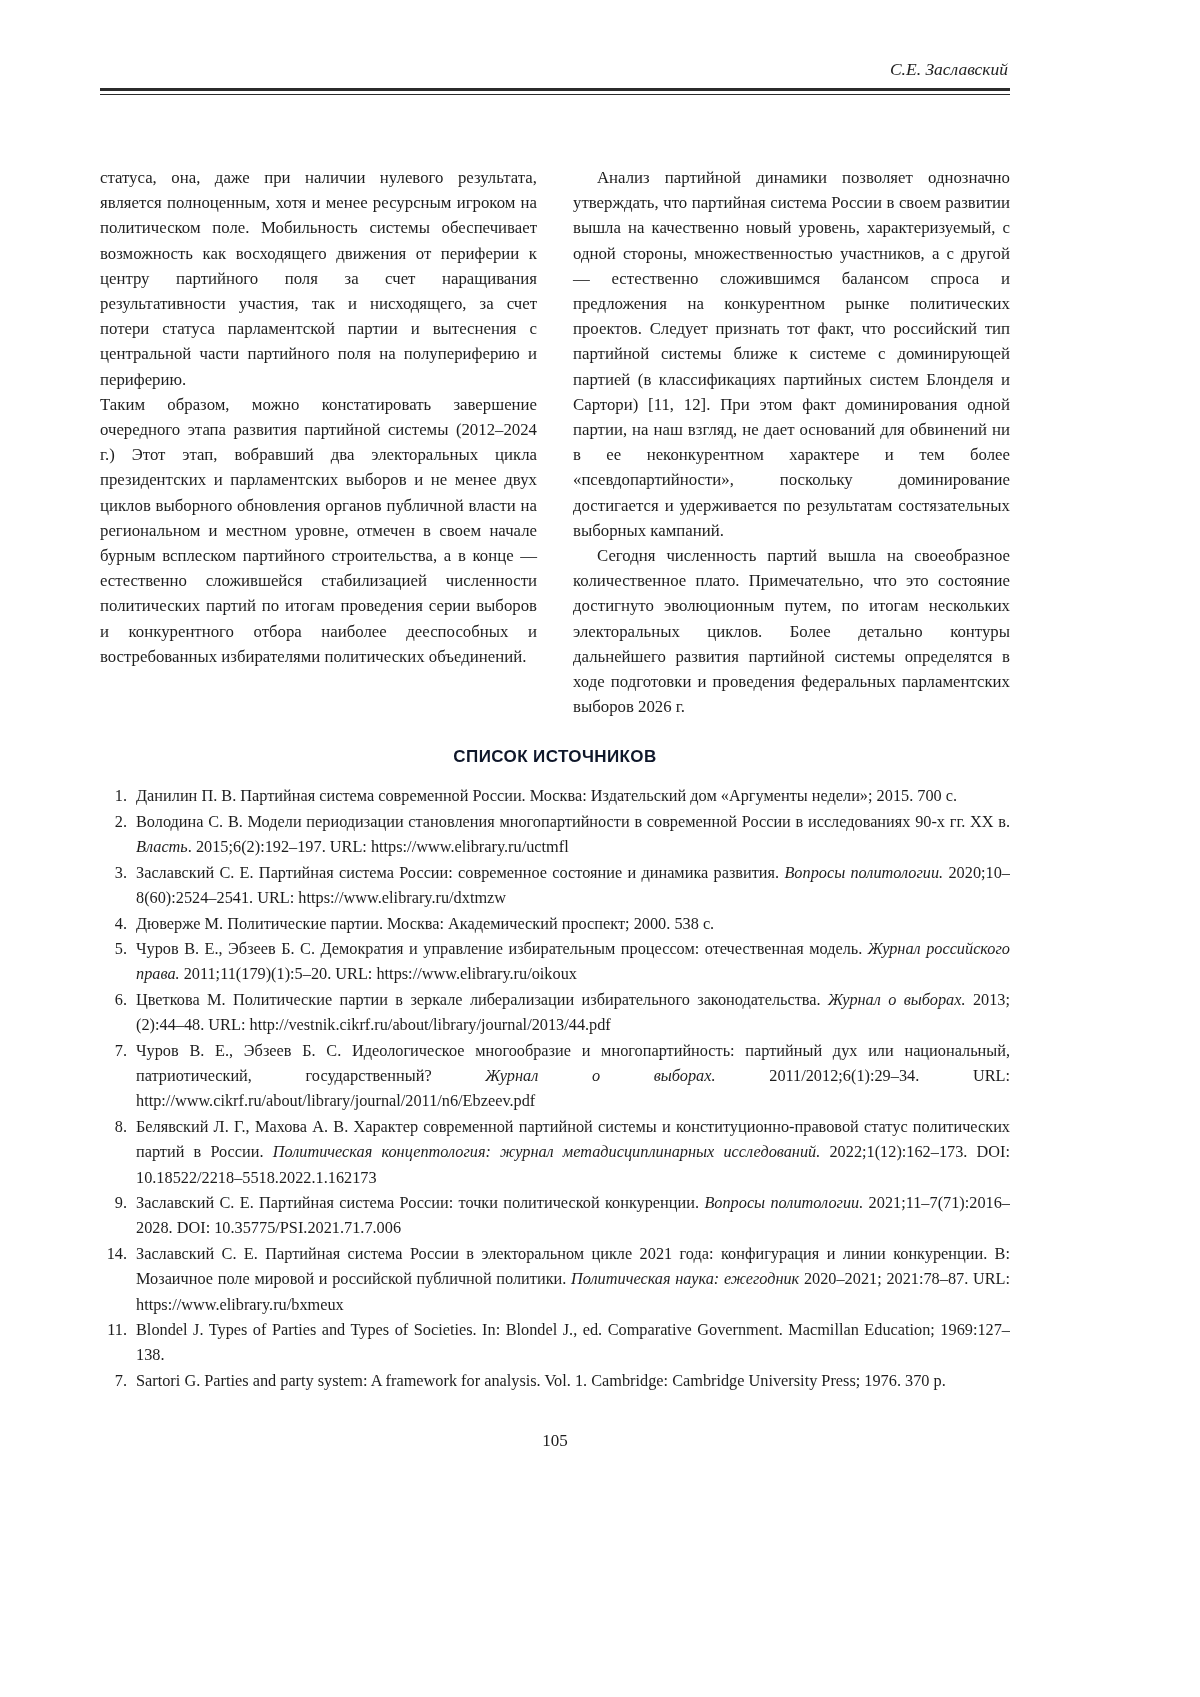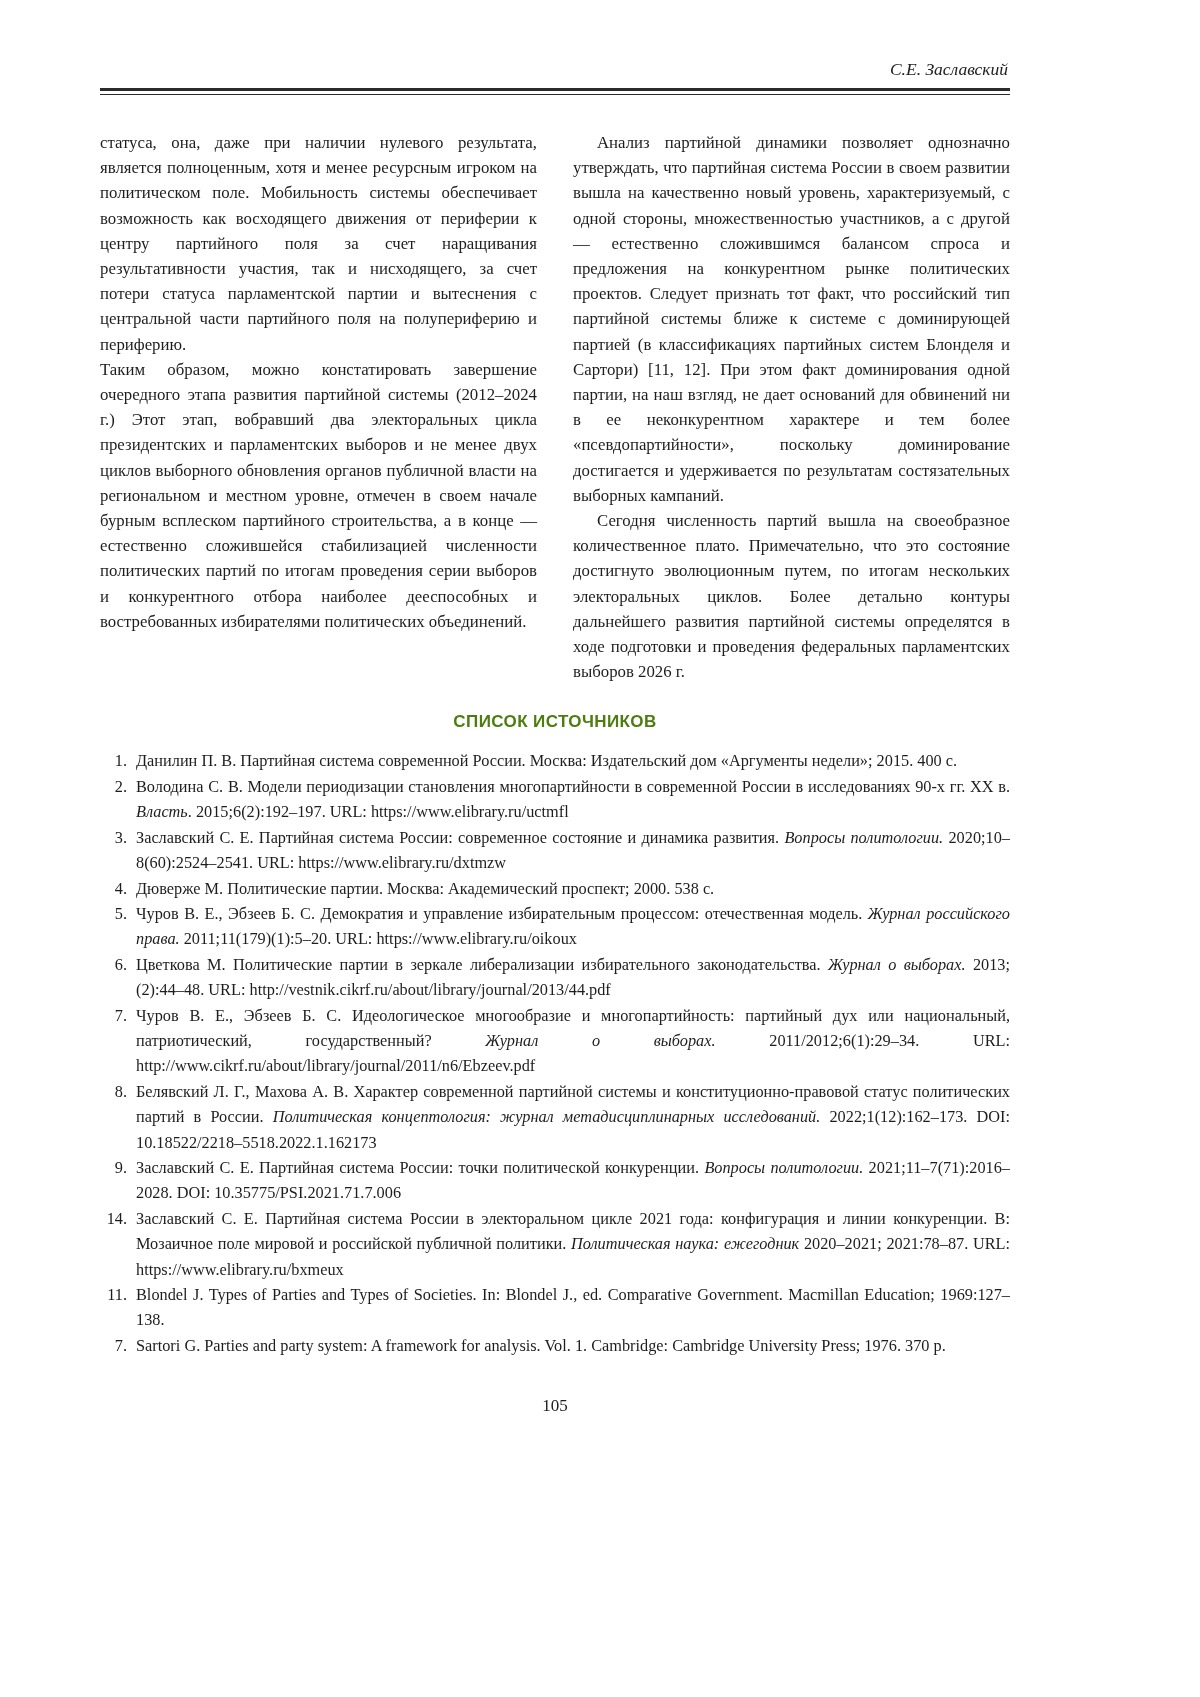--- a/index.html
+++ b/index.html
@@ -14,34 +14,34 @@
     padding:58px 190px 0 100px;
   }
   .running-head{
     text-align:right;font-style:italic;font-size:17.5px;color:#222;
     padding-right:2px;line-height:22px;
   }
   .head-rule{
     margin-top:8px;height:3px;
     border-top:3px solid #2b2b2b;border-bottom:1px solid #2b2b2b;
   }
-  .body-cols{display:flex;gap:36px;margin-top:35px;}
+  .body-cols{display:flex;gap:36px;margin-top:70px;}
   .col{flex:1 1 0;font-size:16.8px;line-height:25.2px;}
   p.para{margin:0;text-align:justify;hyphens:auto;-webkit-hyphens:auto;}
   p.indent{text-indent:24px;}
   h2.col-heading{
     font-family:"Liberation Sans","DejaVu Sans",sans-serif;
     font-size:16.5px;font-weight:bold;text-align:center;
     letter-spacing:.5px;margin:18px 0 12px 0;color:#111;
   }
   .refs{margin-top:28px;}
   h2.refs-heading{
     font-family:"Liberation Sans","DejaVu Sans",sans-serif;
     font-size:17px;font-weight:bold;text-align:center;
-    letter-spacing:.4px;margin:0 0 16px 0;color:#4d7c0f;
+    letter-spacing:.4px;margin:0 0 16px 0;color:#0f172a;
   }
   .ref-list{list-style:none;margin:0;padding:0;font-size:16.3px;line-height:25.4px;}
   .ref-item{display:flex;}
   .ref-num{flex:0 0 36px;text-align:right;padding-right:9px;box-sizing:border-box;}
   .ref-text{flex:1 1 auto;text-align:justify;hyphens:auto;-webkit-hyphens:auto;}
   .it{font-style:italic;}
   .page-number{text-align:center;font-size:17px;margin-top:38px;color:#1d1d1d;}
 </style>
 </head>
 <body>
@@ -62,21 +62,21 @@
       <p class="para indent">Анализ партийной динамики позволяет однозначно утверждать, что партийная система России в своем развитии вышла на качественно новый уровень, характеризуемый, с одной стороны, множественностью участников, а с другой — естественно сложившимся балансом спроса и предложения на конкурентном рынке политических проектов. Следует признать тот факт, что российский тип партийной системы ближе к системе с доминирующей партией (в классификациях партийных систем Блонделя и Сартори) [11, 12]. При этом факт доминирования одной партии, на наш взгляд, не дает оснований для обвинений ни в ее неконкурентном характере и тем более «псевдопартийности», поскольку доминирование достигается и удерживается по результатам состязательных выборных кампаний.</p>
       <p class="para indent">Сегодня численность партий вышла на своеобразное количественное плато. Примечательно, что это состояние достигнуто эволюционным путем, по итогам нескольких электоральных циклов. Более детально контуры дальнейшего развития партийной системы определятся в ходе подготовки и проведения федеральных парламентских выборов 2026 г.</p>
     </div>
   </main>
 
   <section class="refs">
     <h2 class="refs-heading">СПИСОК ИСТОЧНИКОВ</h2>
     <ol class="ref-list" id="ref-list">
         <li class="ref-item">
           <span class="ref-num">1.</span>
-          <div class="ref-text"><span>Данилин П. В. Партийная система современной России. Москва: Издательский дом «Аргументы недели»; 2015. 400 с.</span></div>
+          <div class="ref-text"><span>Данилин П. В. Партийная система современной России. Москва: Издательский дом «Аргументы недели»; 2015. 700 с.</span></div>
         </li>
         <li class="ref-item">
           <span class="ref-num">2.</span>
           <div class="ref-text"><span>Володина С. В. Модели периодизации становления многопартийности в современной России в исследованиях 90-х гг. ХХ в. </span><span class="it">Власть</span><span>. 2015;6(2):192–197. URL: https://www.elibrary.ru/uctmfl</span></div>
         </li>
         <li class="ref-item">
           <span class="ref-num">3.</span>
           <div class="ref-text"><span>Заславский С. Е. Партийная система России: современное состояние и динамика развития. </span><span class="it">Вопросы политологии.</span><span> 2020;10–8(60):2524–2541. URL: https://www.elibrary.ru/dxtmzw</span></div>
         </li>
         <li class="ref-item">

